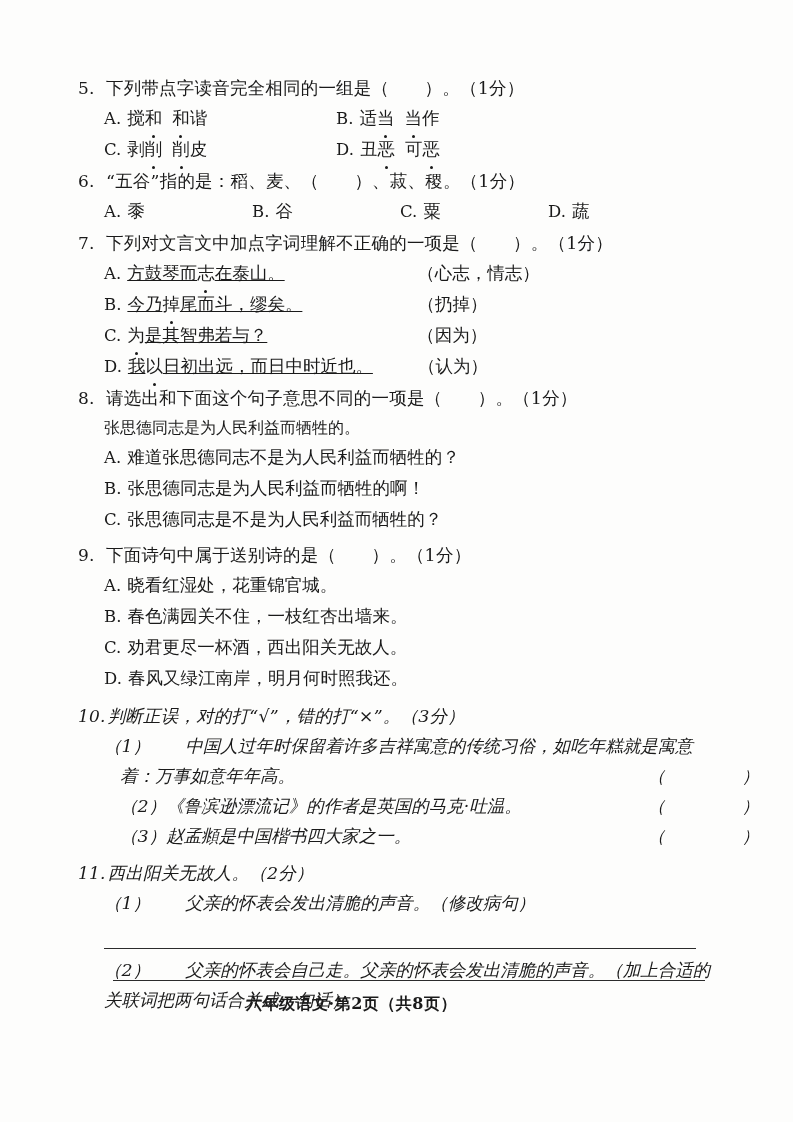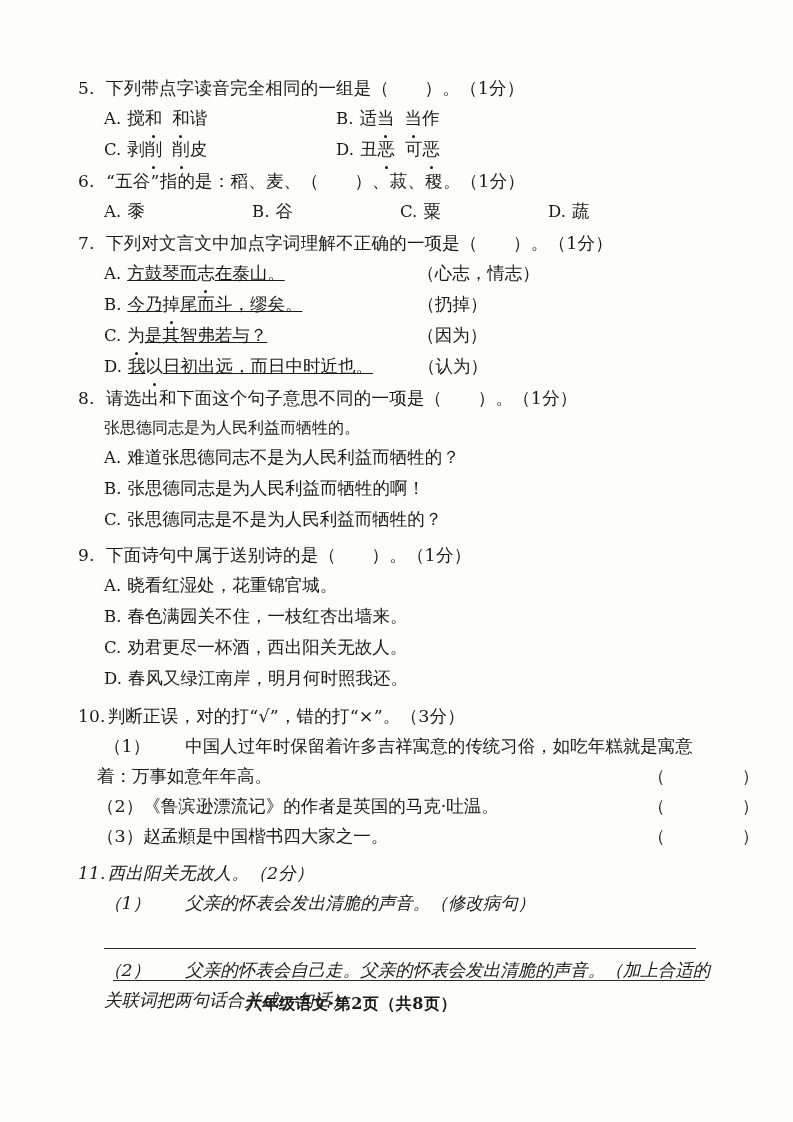--- a/index.html
+++ b/index.html
@@ -107,21 +107,21 @@
     border-radius: 50%;
     background: #1a1a1a;
   }
 
   
   .judge-row {
     display: flex;
     align-items: baseline;
     font-size: 17.5px;
     line-height: 30px;
-    margin-left: 19px;
+    margin-left: 42px;
   }
   .judge-text {
     flex: 1 1 auto;
   }
   .judge-brackets {
     flex: 0 0 auto;
     width: 70px;
     text-align: left;
     letter-spacing: 30px;
     font-size: 17px;
@@ -292,21 +292,21 @@
       <div class="opt-row">
         <span class="opt-letter">C.</span>
         <span class="opt-body">劝君更尽一杯酒，西出阳关无故人。</span>
       </div>
       <div class="opt-row">
         <span class="opt-letter">D.</span>
         <span class="opt-body">春风又绿江南岸，明月何时照我还。</span>
       </div>
     </div>
 
-    <div class="q" style="margin-top:8px;">
+    <div class="q" style="margin-top:8px;font-style:italic;">
       <div class="qline">
         <span class="qnum">10.</span>
         <span class="qtext">判断正误，对的打“√”，错的打“×”。（3分）</span>
       </div>
 
       <div class="wrap-text hang">
         <span class="lbl">（1）</span>
         <span class="bdy">中国人过年时保留着许多吉祥寓意的传统习俗，如吃年糕就是寓意</span>
       </div>
       <div class="judge-row">

